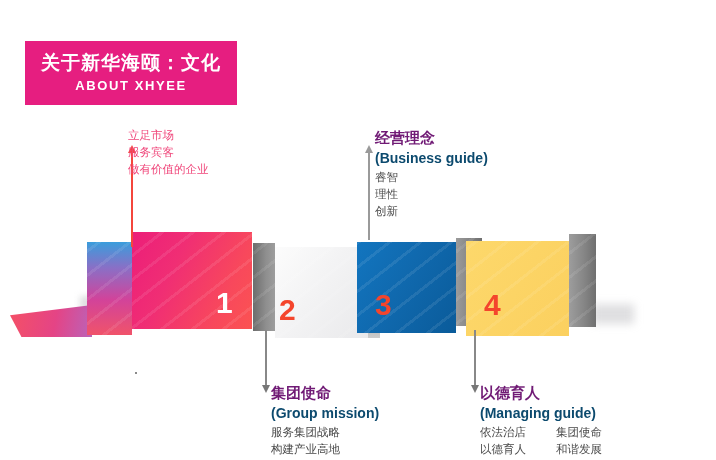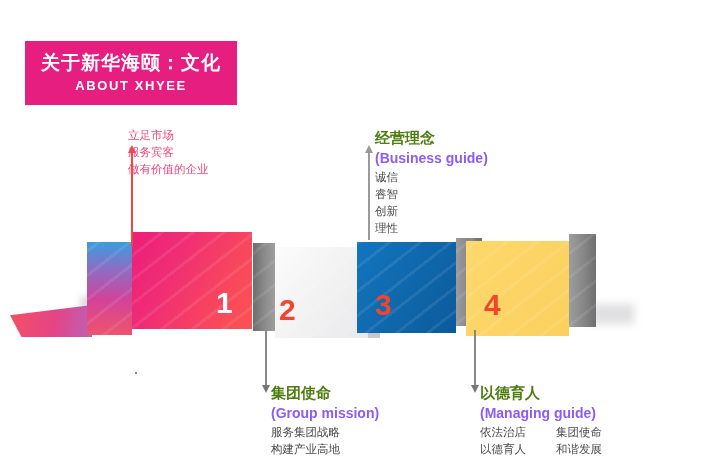--- a/index.html
+++ b/index.html
@@ -53,22 +53,22 @@
   
   .txt{position:absolute;}
   .t-cn-head{font-size:15px;font-weight:bold;line-height:21px;white-space:nowrap;}
   .t-en-head{font-size:14px;font-weight:bold;line-height:21px;white-space:nowrap;}
   .t-item{font-size:11.5px;line-height:17px;white-space:nowrap;}
   .t-row{display:flex;gap:30px;}
 
   .pinkhead{color:#ed1e79;}
   .pinksub{color:#f4463c;}
   .pinkitem{color:#f0477b;}
-  .darkhead{color:#4d7c0f;}
-  .darksub{color:#8b5cf6;}
+  .darkhead{color:#701a75;}
+  .darksub{color:#0c4a6e;}
   .darkitem{color:#4a4a4a;}
 
   #txt1{left:128px;top:127px;}
   #txt3{left:375px;top:127px;}
   #txt2{left:265px;top:382px;padding-left:6px;}
   #txt4{left:474px;top:382px;padding-left:6px;}
 
   
   .cube{position:absolute;}
   .face{position:absolute;}
@@ -228,24 +228,23 @@
 
   <div class="txt" id="txt1">
     <div class="t-item pinkitem">立足市场</div>
     <div class="t-item pinkitem">服务宾客</div>
     <div class="t-item pinkitem">做有价值的企业</div>
   </div>
 
   <div class="txt" id="txt3">
     <div class="t-cn-head darkhead">经营理念</div>
     <div class="t-en-head darksub">(Business guide)</div>
-    <div class="t-item darkitem">诚信</div>
     <div class="t-item darkitem">睿智</div>
+    <div class="t-item darkitem">理性</div>
     <div class="t-item darkitem">创新</div>
-    <div class="t-item darkitem">理性</div>
   </div>
 
   <div class="txt" id="txt2">
     <div class="t-cn-head darkhead">集团使命</div>
     <div class="t-en-head darksub">(Group mission)</div>
     <div class="t-item darkitem">服务集团战略</div>
     <div class="t-item darkitem">构建产业高地</div>
   </div>
 
   <div class="txt" id="txt4">

